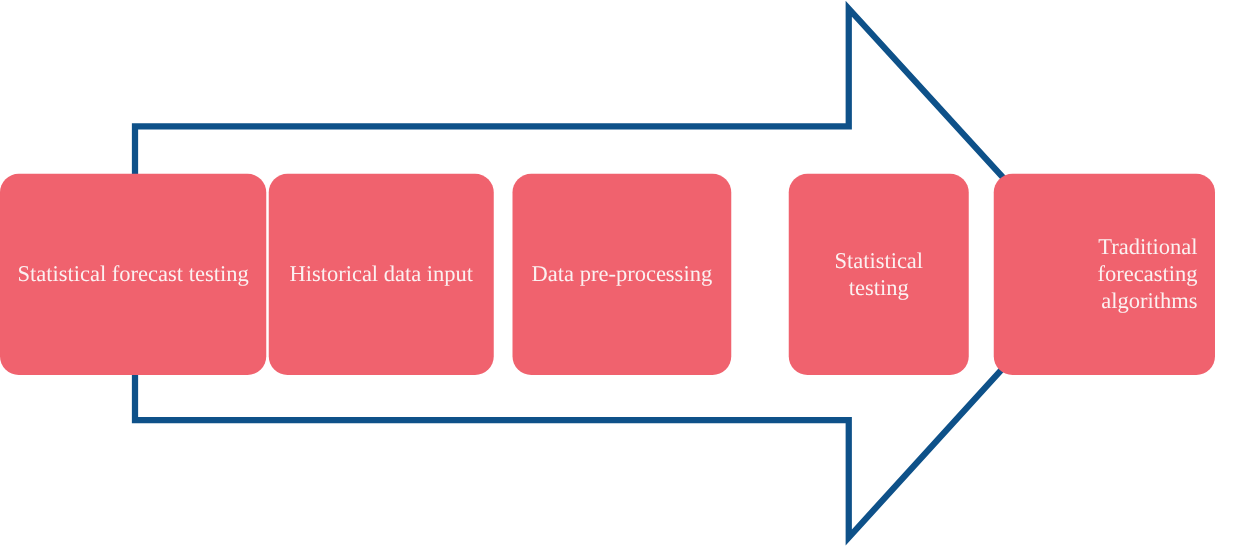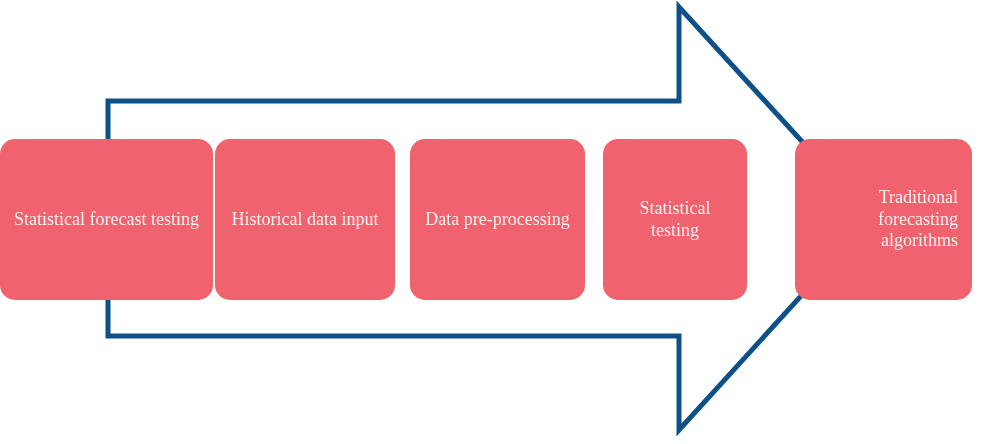--- a/index.html
+++ b/index.html
@@ -41,21 +41,21 @@
     text-align: center;
     box-sizing: border-box;
     padding: 0 14px;
     font-size: 18px;
     line-height: 1.22;
     z-index: 2;
   }
   .step-box:nth-child(1) { left: 18px;  width: 177px; }
   .step-box:nth-child(2) { left: 215px; width: 180px; }
   .step-box:nth-child(3) { left: 410px; width: 175px; justify-content: center; }
-  .step-box:nth-child(4) { left: 603px; width: 144px; }
+  .step-box:nth-child(4) { left: 631px; width: 144px; }
   .step-box:nth-child(5) { left: 795px; width: 177px; text-align: right; }
 </style>
 </head>
 <body>
 
 <div class="stage" style="--box-fill: #F0626E; --label-text: #FBF1F1; --bg: #FFFFFF;">
 
   <svg class="arrow-svg" viewBox="0 0 990 444" aria-hidden="true">
     <polygon points="108,101 679,101 679,7 872,218 679,430 679,336 108,336" stroke="#0E5189"></polygon>
   </svg>

